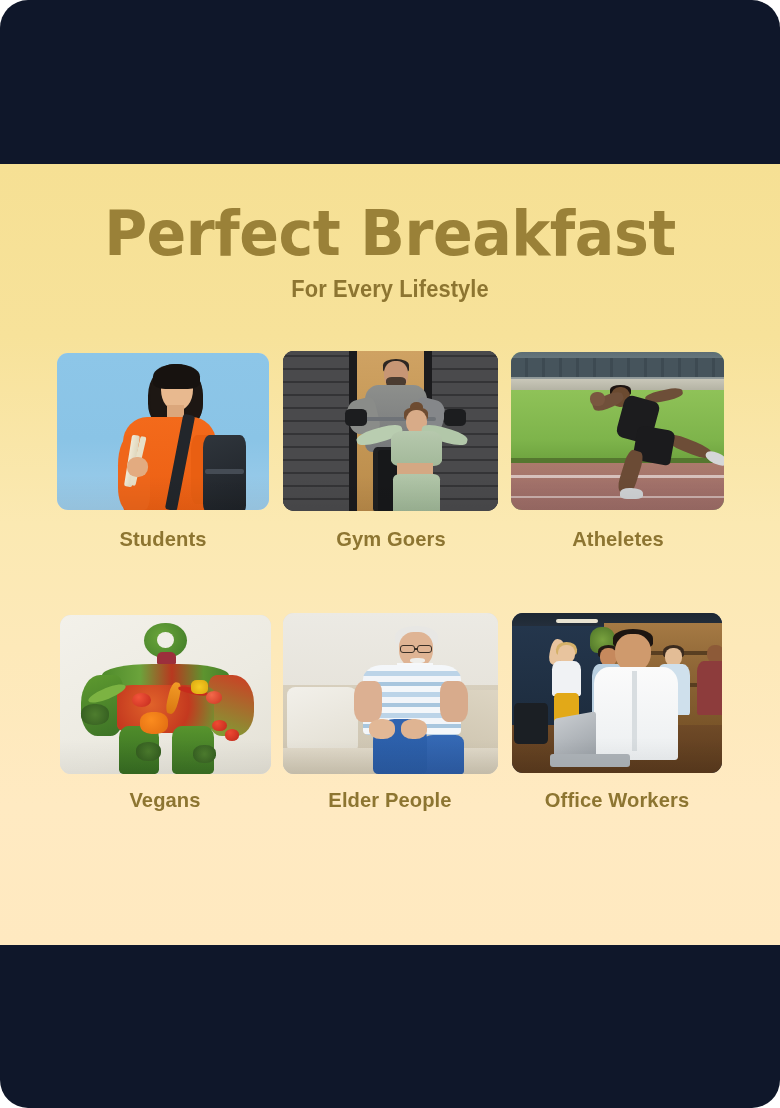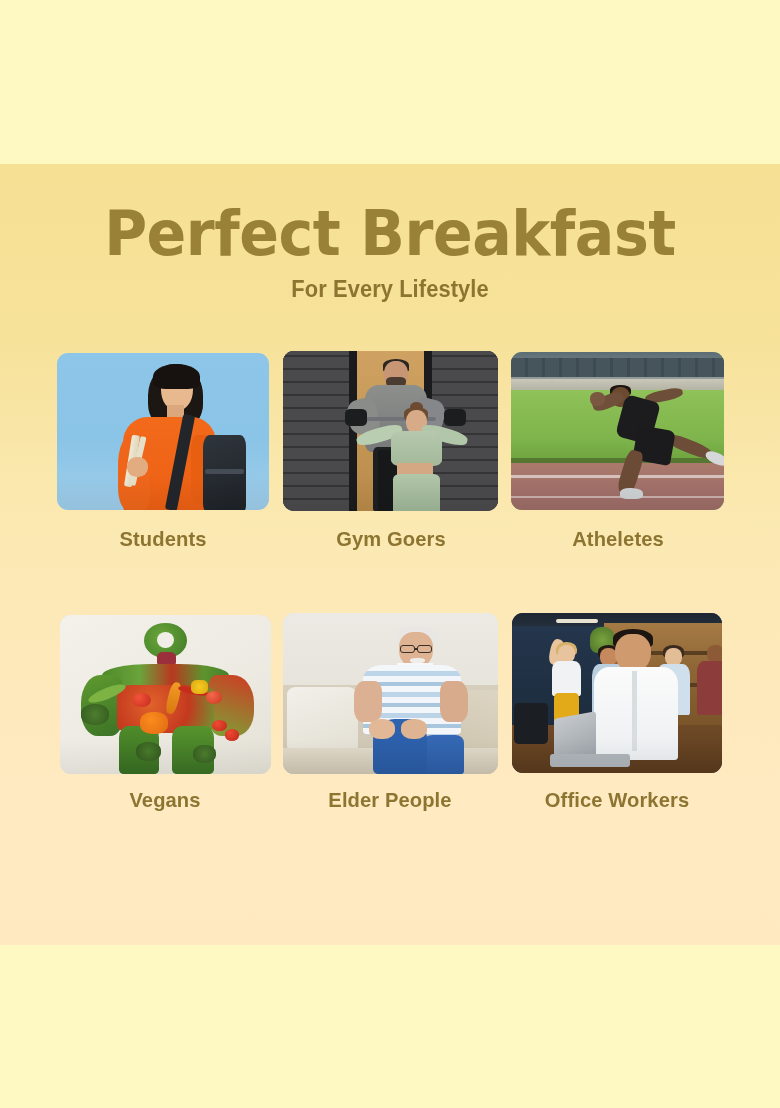--- a/index.html
+++ b/index.html
@@ -9,21 +9,22 @@
     height: 1108px;
     background: #ffffff;
     font-family: "Liberation Sans", sans-serif;
     overflow: hidden;
   }
 
   #poster {
     position: relative;
     width: 780px;
     height: 1108px;
-    background: #fef9c3;
+    background: #0f172a;
+    border-radius: 28px;
   }
 
   
   .panel {
     position: absolute;
     left: 0;
     top: 164px;
     width: 780px;
     height: 781px;
     background: linear-gradient(180deg,

